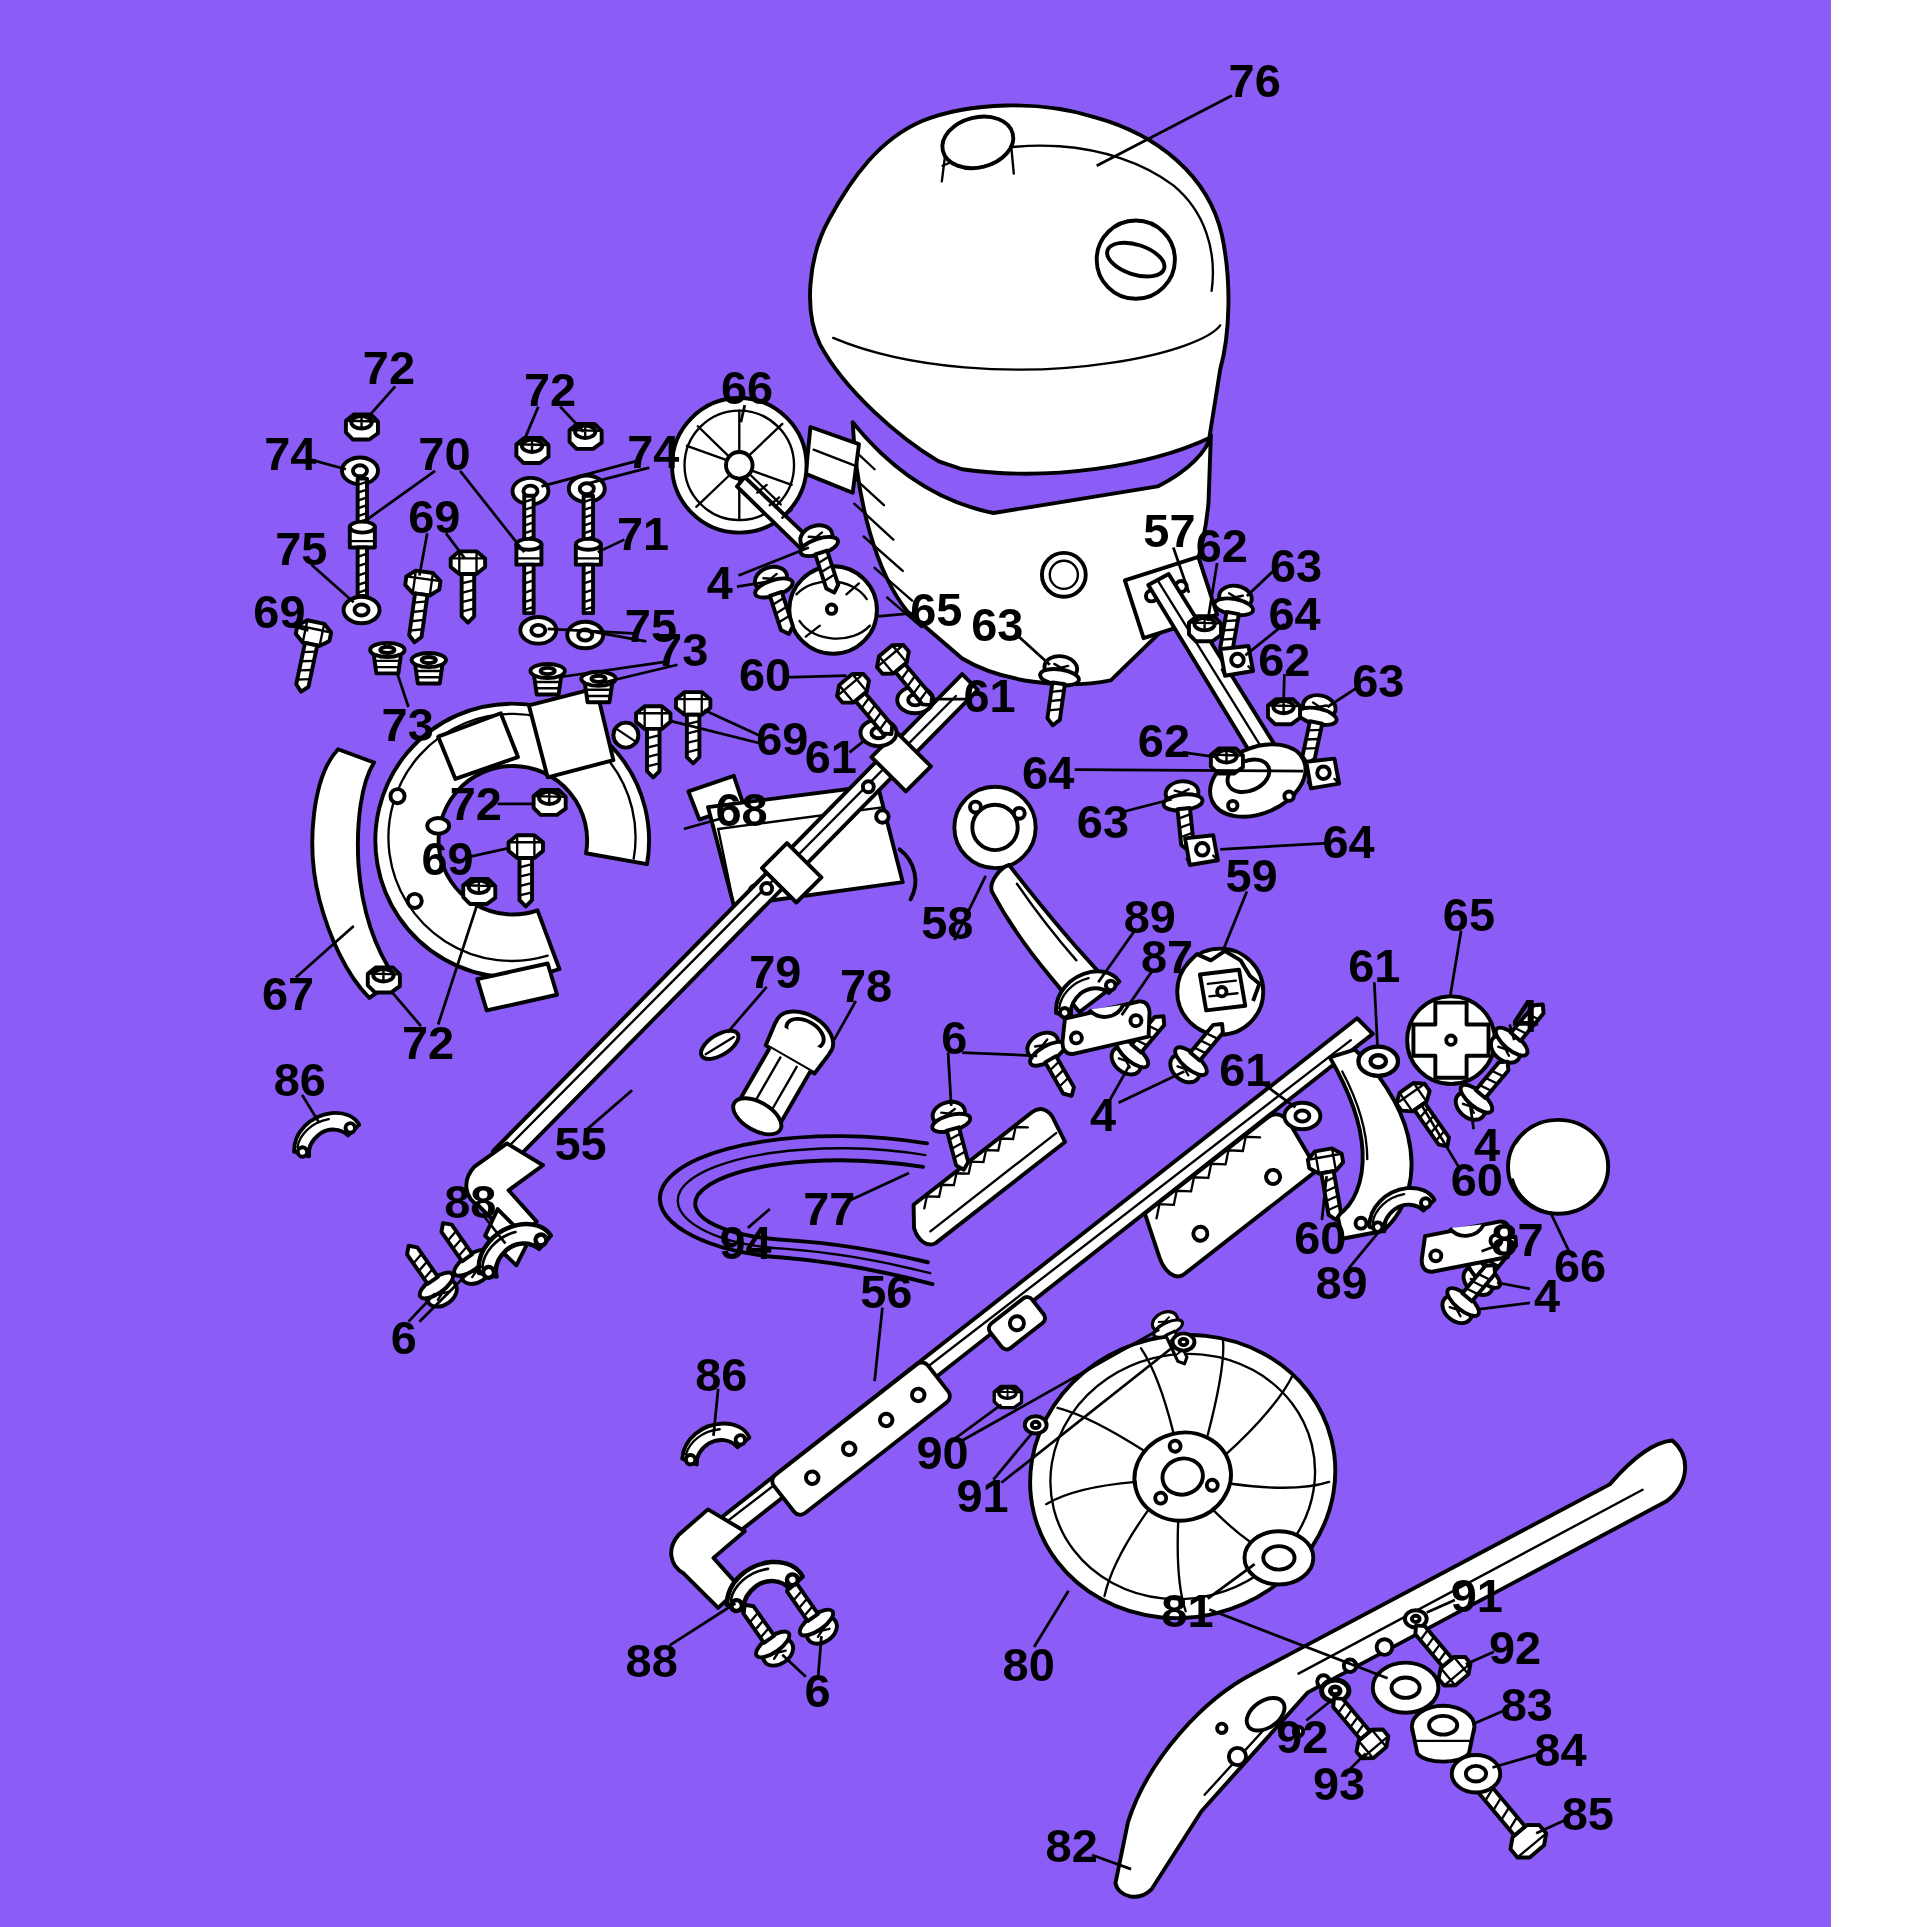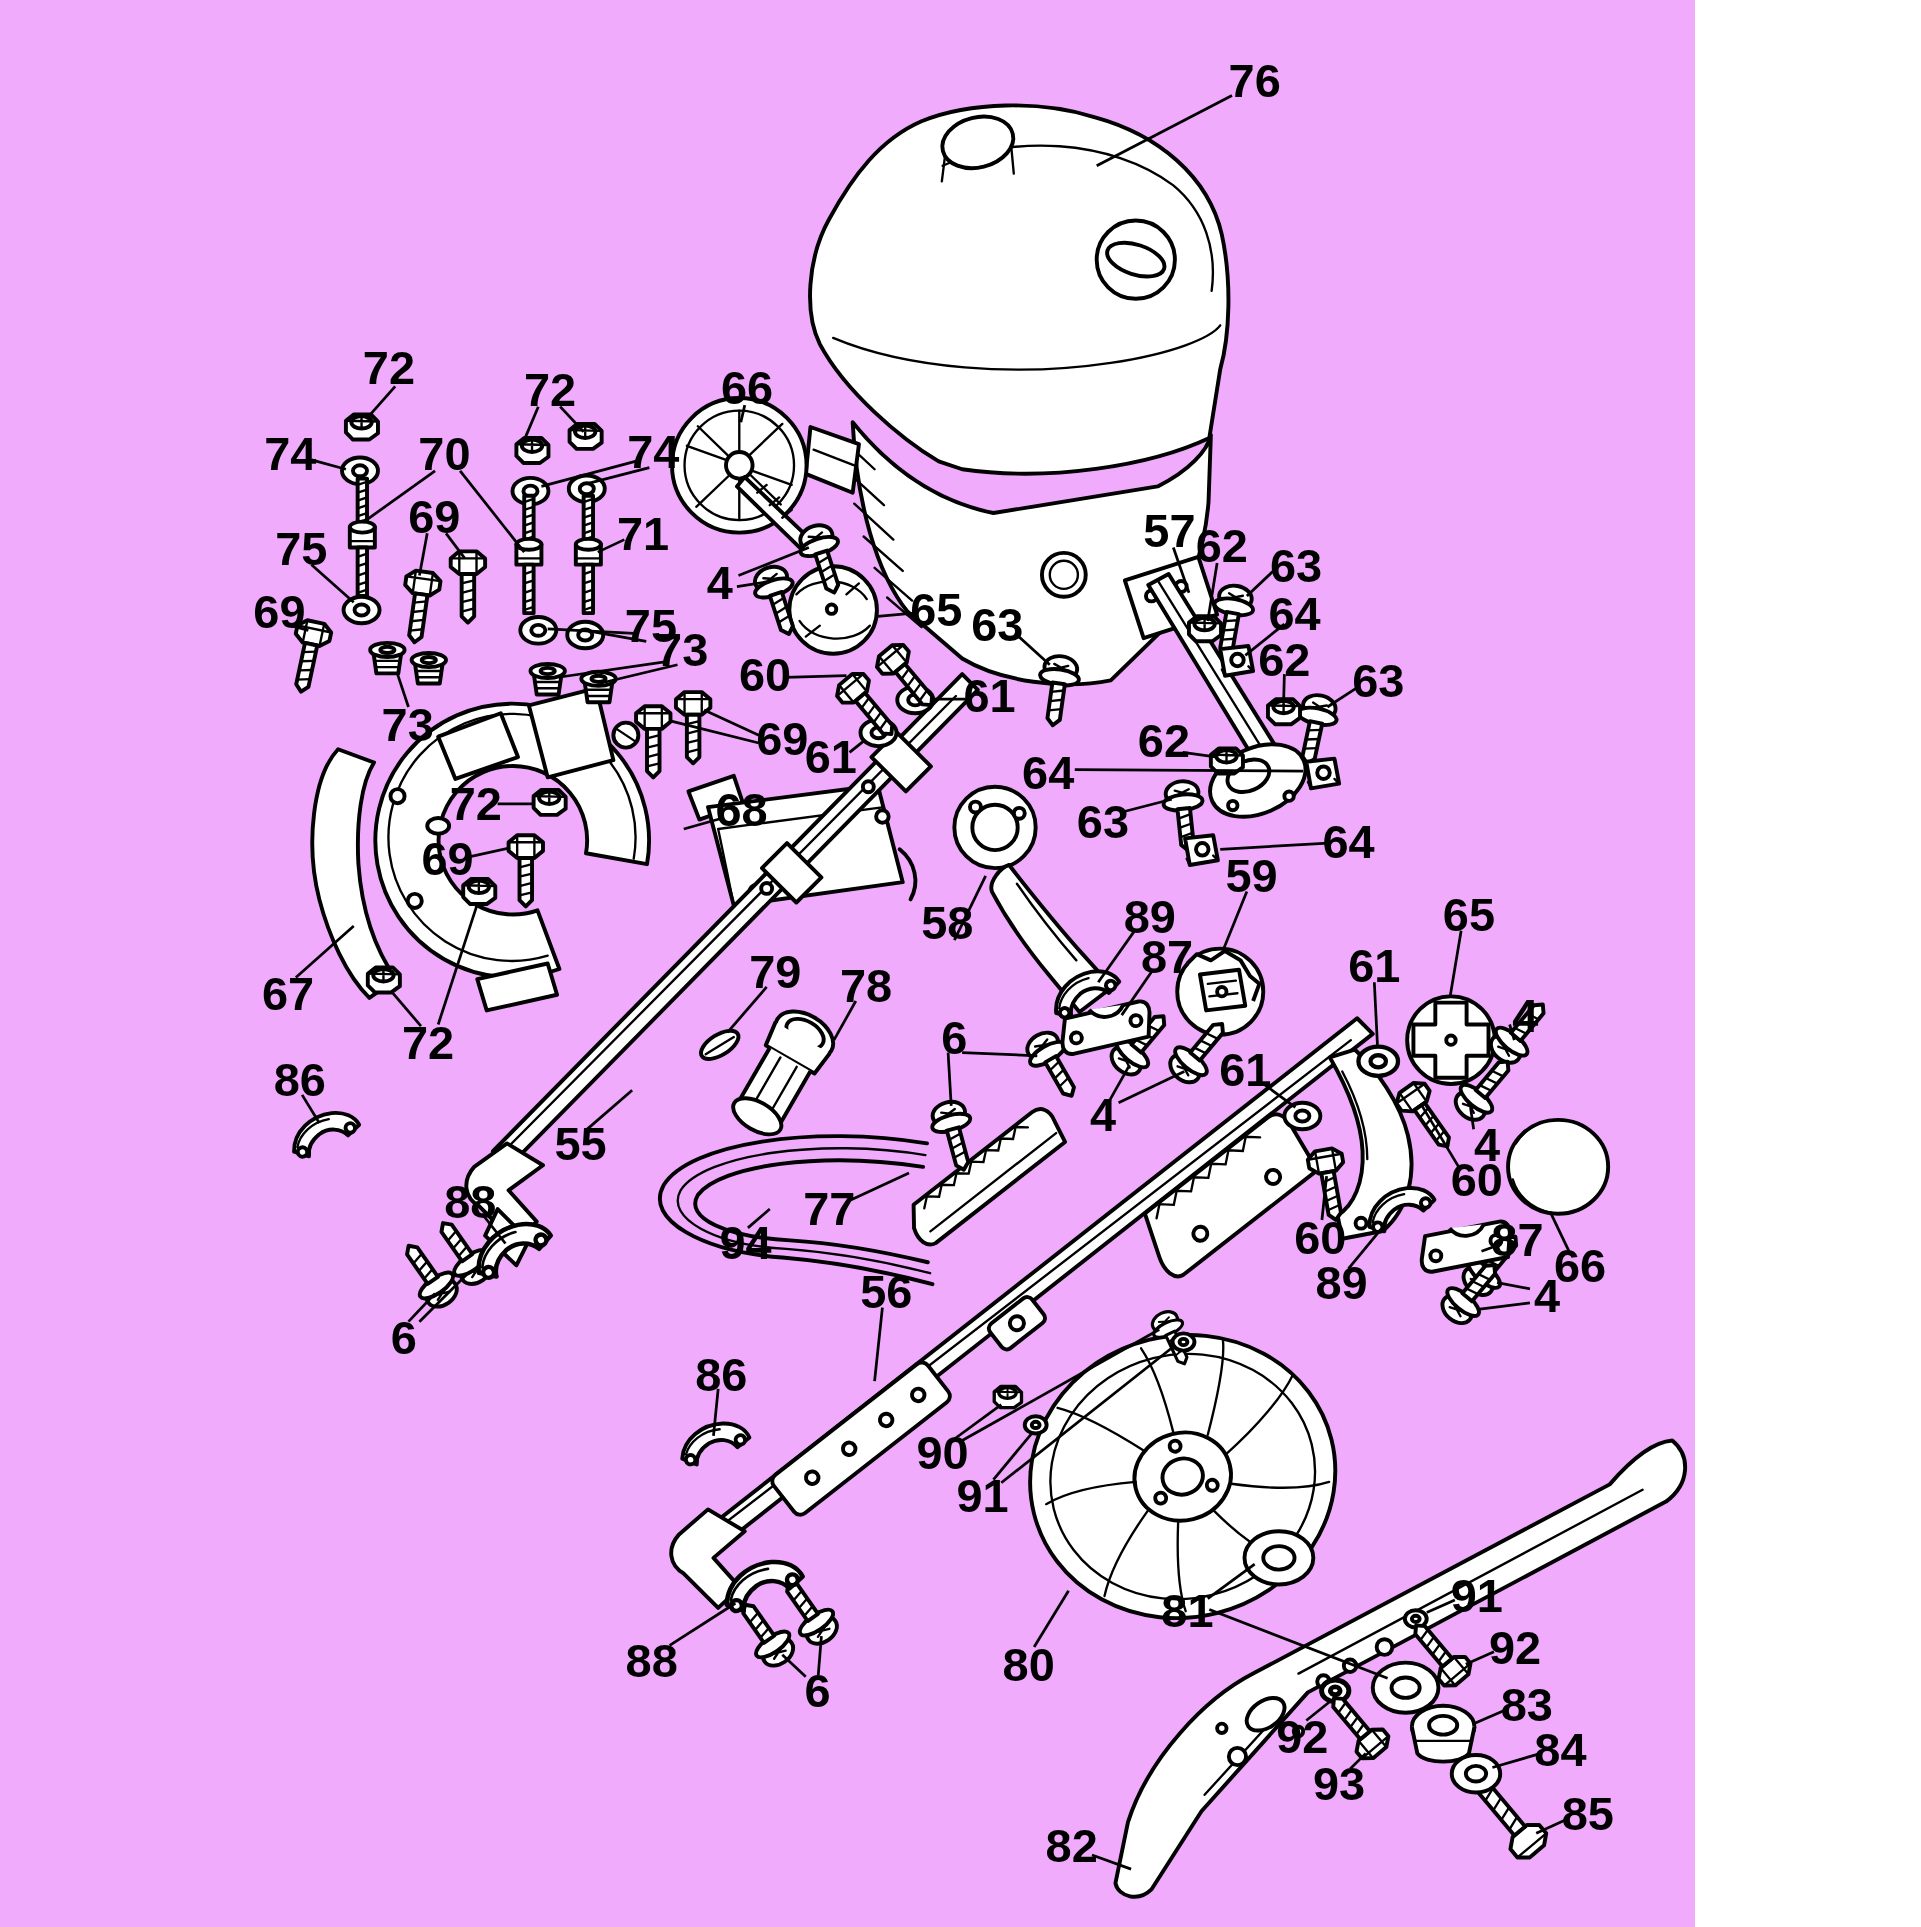--- a/index.html
+++ b/index.html
@@ -1,16 +1,16 @@
 <!DOCTYPE html>
 <html style="font-size:12.5px"><head>
 <meta charset="utf-8">
 <style>
   html,body{margin:0;padding:0;background:#ffffff;}
-  .stage{position:relative;width:1695px;height:1927px;background:#f0abfc;overflow:hidden;
+  .stage{position:relative;width:1831px;height:1927px;background:#8b5cf6;overflow:hidden;
          font-family:"Liberation Sans","DejaVu Sans",sans-serif;text-align:right;}
   svg{position:absolute;left:0;top:0;}
   .ink{stroke:#000;fill:none;stroke-width:5;stroke-linecap:round;stroke-linejoin:round;}
   .inkf{stroke:#000;fill:#fff;stroke-width:5;stroke-linejoin:round;}
   .thin{stroke:#000;fill:none;stroke-width:3;stroke-linecap:round;}
   .leader{stroke:#000;stroke-width:3.5;fill:none;}
   .lbl{font-family:"Liberation Sans","DejaVu Sans",sans-serif;font-weight:bold;font-size:60px;
        fill:#000;text-anchor:middle;}
 </style>
 </head>

